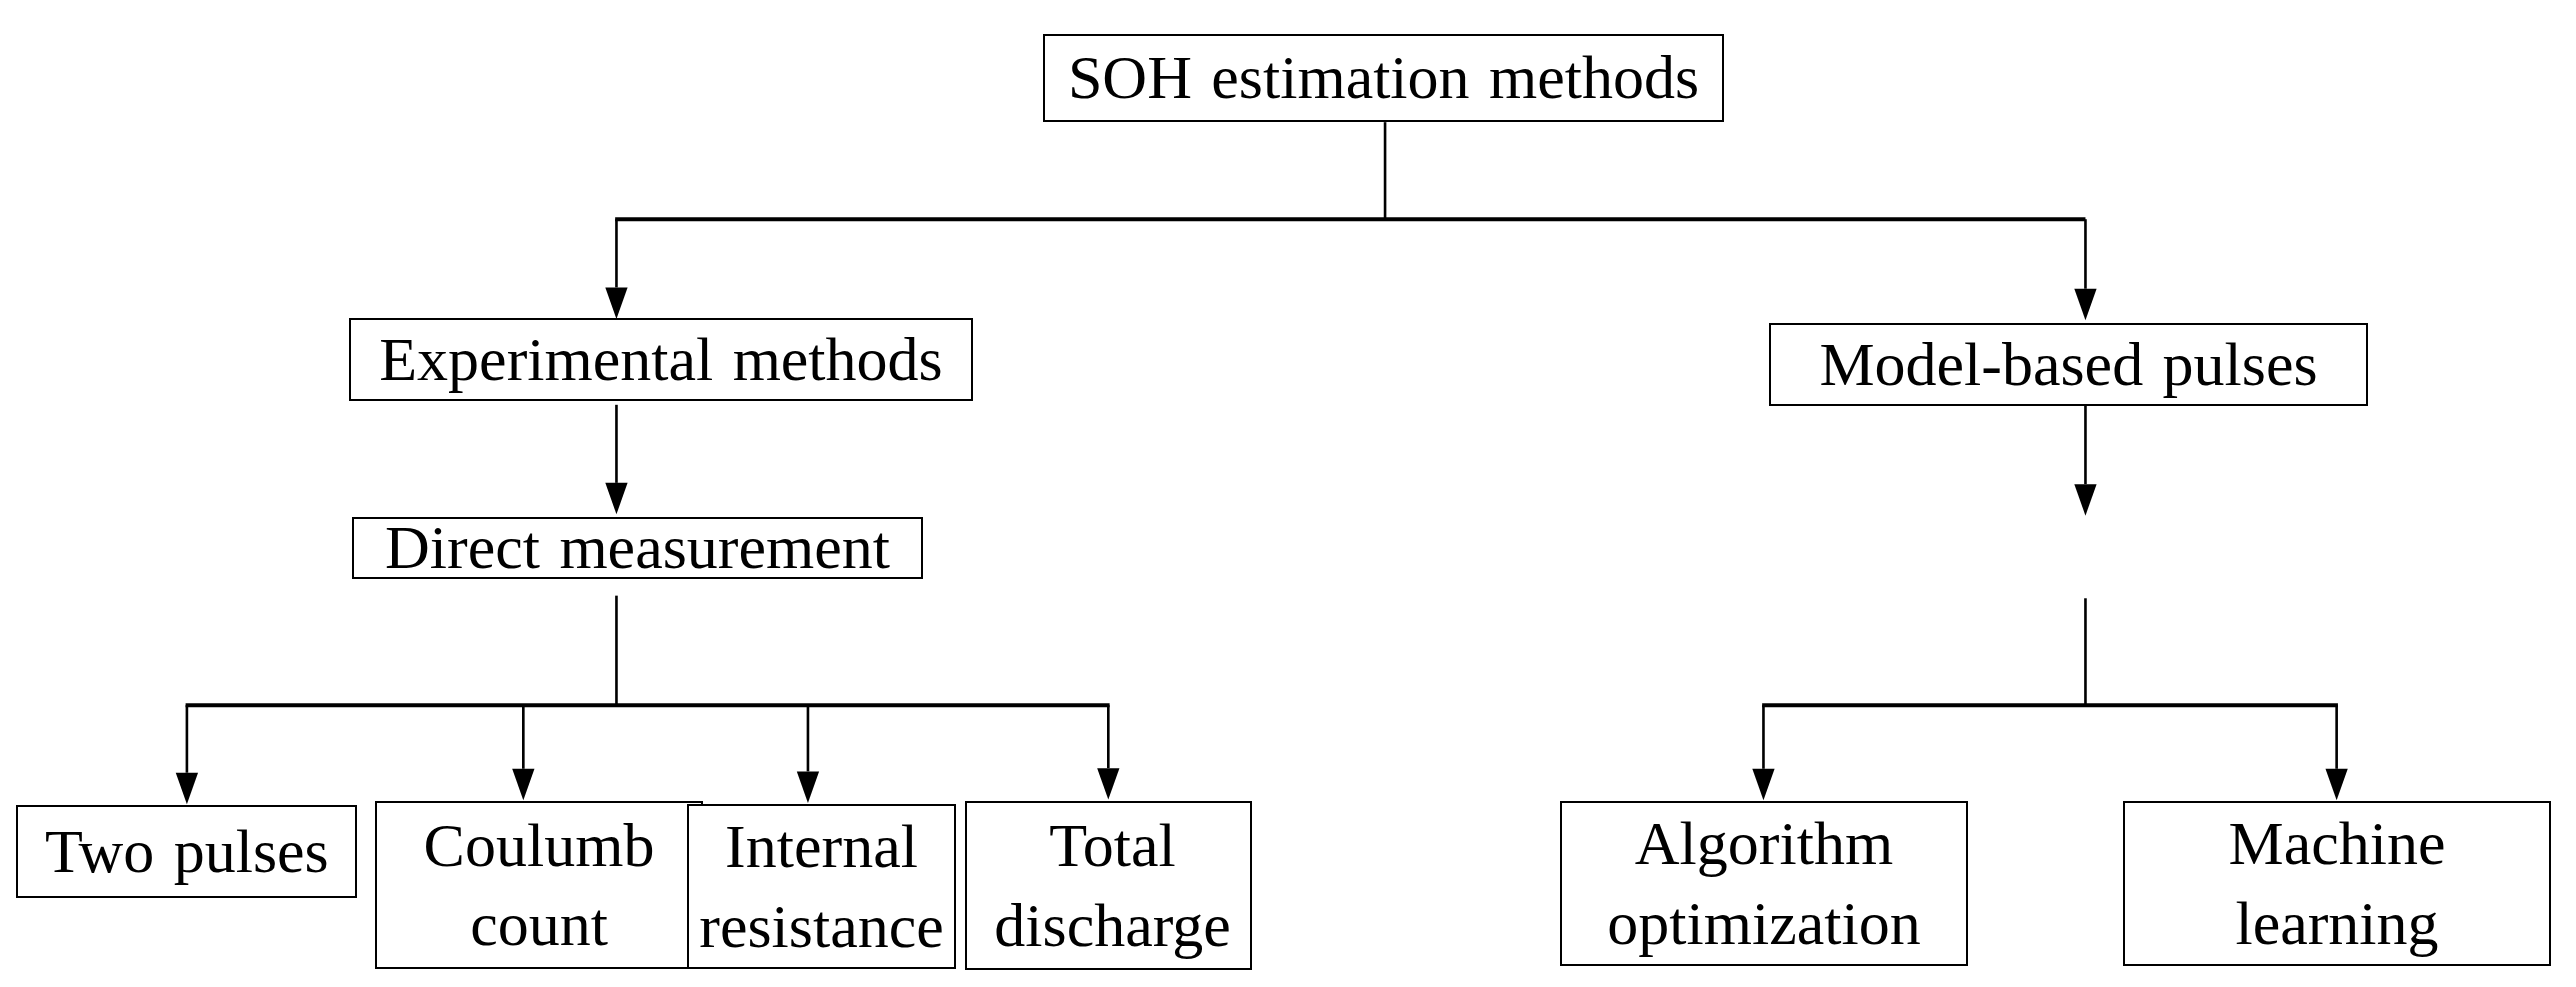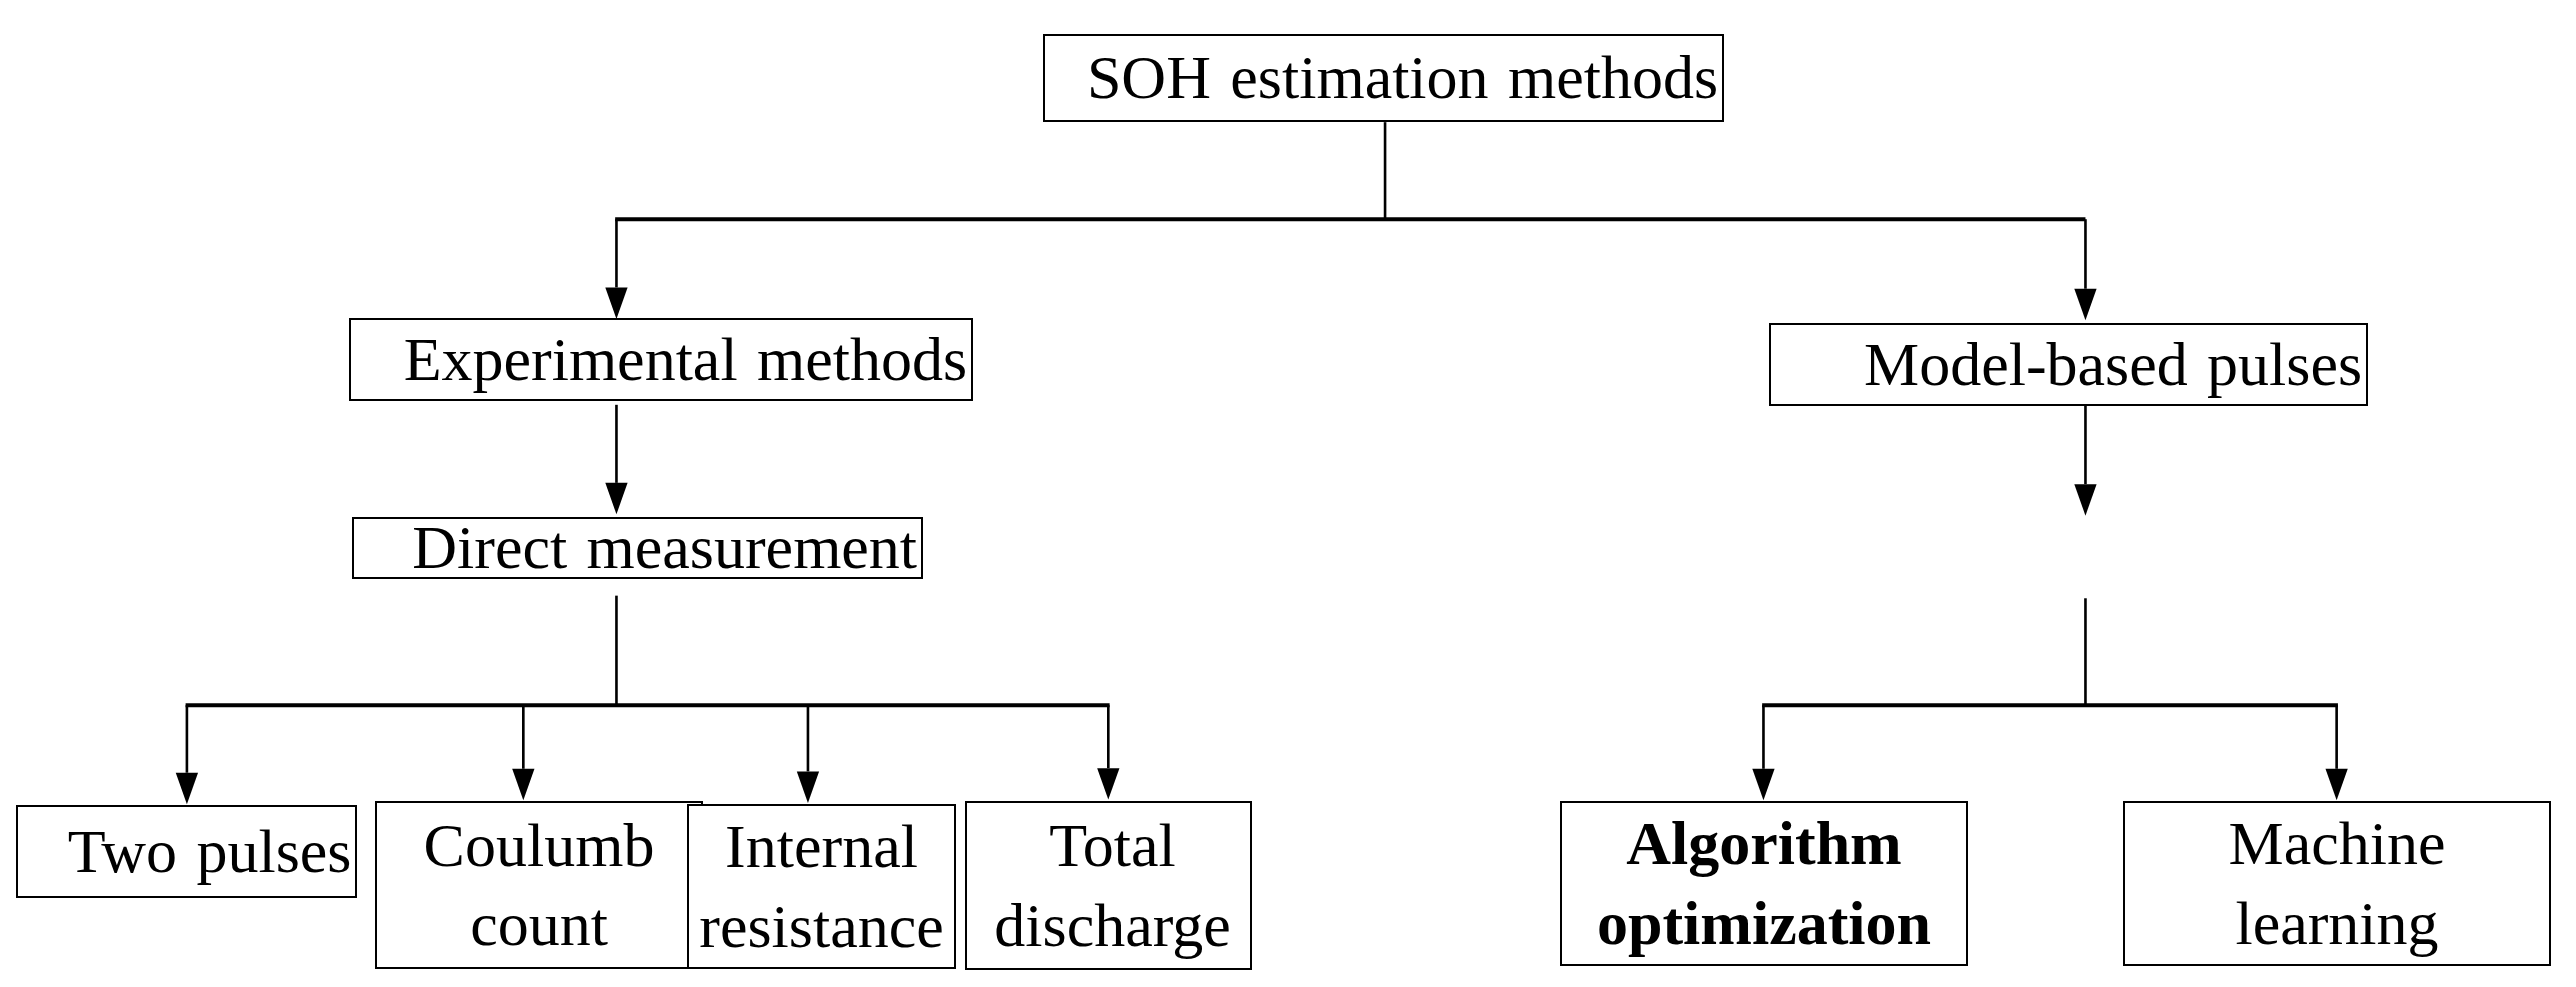--- a/index.html
+++ b/index.html
@@ -32,21 +32,21 @@
     fill: #000000;
     stroke: none;
   }
   .node {
     position: absolute;
     box-sizing: border-box;
     border: 2.6px solid #000000;
     background: #ffffff;
     display: flex;
     align-items: center;
-    justify-content: flex-end;
+    justify-content: center;
     text-align: center;
     font-size: 62px;
     line-height: 1.28;
     word-spacing: 3.9px;
     padding: 0 3.9px;
   }
 </style>
 </head>
 <body>
 
@@ -120,21 +120,21 @@
   </div>
 
   <div class="node" style="left:687px; top:804px; width:269px; height:165px;">
     <span>Internal resistance</span>
   </div>
 
   <div class="node" style="left:965px; top:801px; width:287px; height:169px;padding-left:12px;">
     <span>Total discharge</span>
   </div>
 
-  <div class="node" style="left:1560px; top:801px; width:408px; height:165px;font-weight:bold;">
+  <div class="node" style="left:1560px; top:801px; width:408px; height:165px;">
     <span>Algorithm optimization</span>
   </div>
 
   <div class="node" style="left:2123px; top:801px; width:428px; height:165px;">
     <span>Machine learning</span>
   </div>
 
 </div>
 
 

